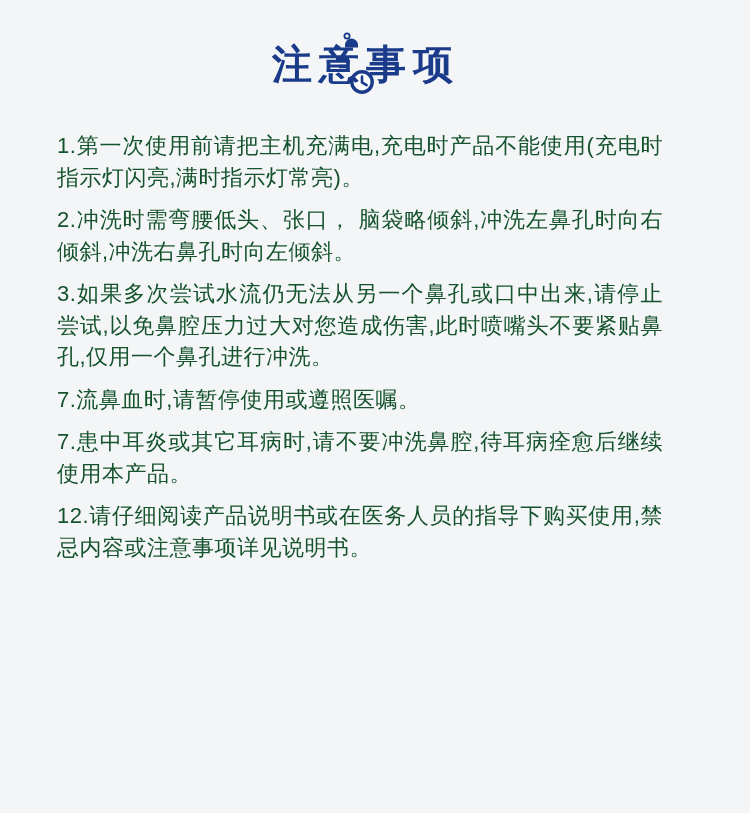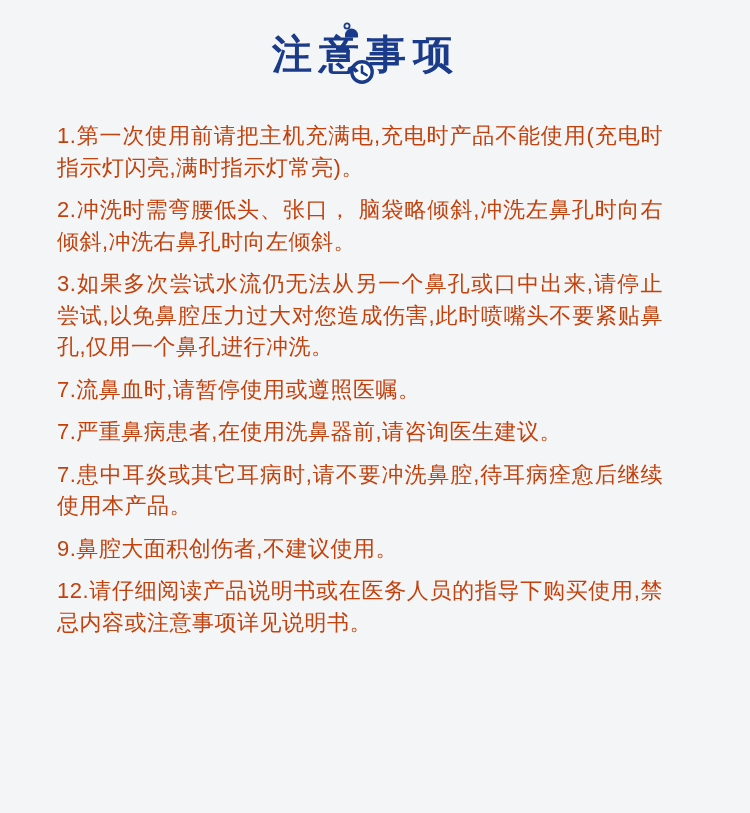--- a/index.html
+++ b/index.html
@@ -10,21 +10,21 @@
     width: 750px;
     height: 813px;
     background: #f4f5f6;
     font-family: "Liberation Sans", "DejaVu Sans", sans-serif;
     overflow: hidden;
   }
   .page {
     width: 732px;
     height: 813px;
     box-sizing: border-box;
-    padding-top: 32px;
+    padding-top: 42px;
   }
   
   .title-row {
     text-align: center;
     margin-bottom: 44px;
   }
   .title-wrap {
     position: relative;
     display: inline-block;
   }
@@ -49,21 +49,21 @@
   }
   
   .notes {
     padding: 0 57px;
   }
   .notes p {
     margin: 0 12px 11px 0;
     font-size: 22px;
     line-height: 31.5px;
     font-weight: 400;
-    color: #c2410c;
+    color: #14532d;
     text-align: justify;
     letter-spacing: 0.5px;
   }
 </style>
 </head>
 <body>
 
 <div class="page">
 
   <div class="title-row">
@@ -80,19 +80,17 @@
       </svg>
       <h1 class="page-title">注意事项</h1>
     </div>
   </div>
 
   <div class="notes">
     <p>1.第一次使用前请把主机充满电,充电时产品不能使用(充电时指示灯闪亮,满时指示灯常亮)。</p>
     <p>2.冲洗时需弯腰低头、张口， 脑袋略倾斜,冲洗左鼻孔时向右倾斜,冲洗右鼻孔时向左倾斜。</p>
     <p>3.如果多次尝试水流仍无法从另一个鼻孔或口中出来,请停止尝试,以免鼻腔压力过大对您造成伤害,此时喷嘴头不要紧贴鼻孔,仅用一个鼻孔进行冲洗。</p>
     <p>7.流鼻血时,请暂停使用或遵照医嘱。</p>
-    <p>7.严重鼻病患者,在使用洗鼻器前,请咨询医生建议。</p>
     <p>7.患中耳炎或其它耳病时,请不要冲洗鼻腔,待耳病痊愈后继续使用本产品。</p>
-    <p>9.鼻腔大面积创伤者,不建议使用。</p>
     <p>12.请仔细阅读产品说明书或在医务人员的指导下购买使用,禁忌内容或注意事项详见说明书。</p>
   </div>
 
 </div>
 
 </body></html>

